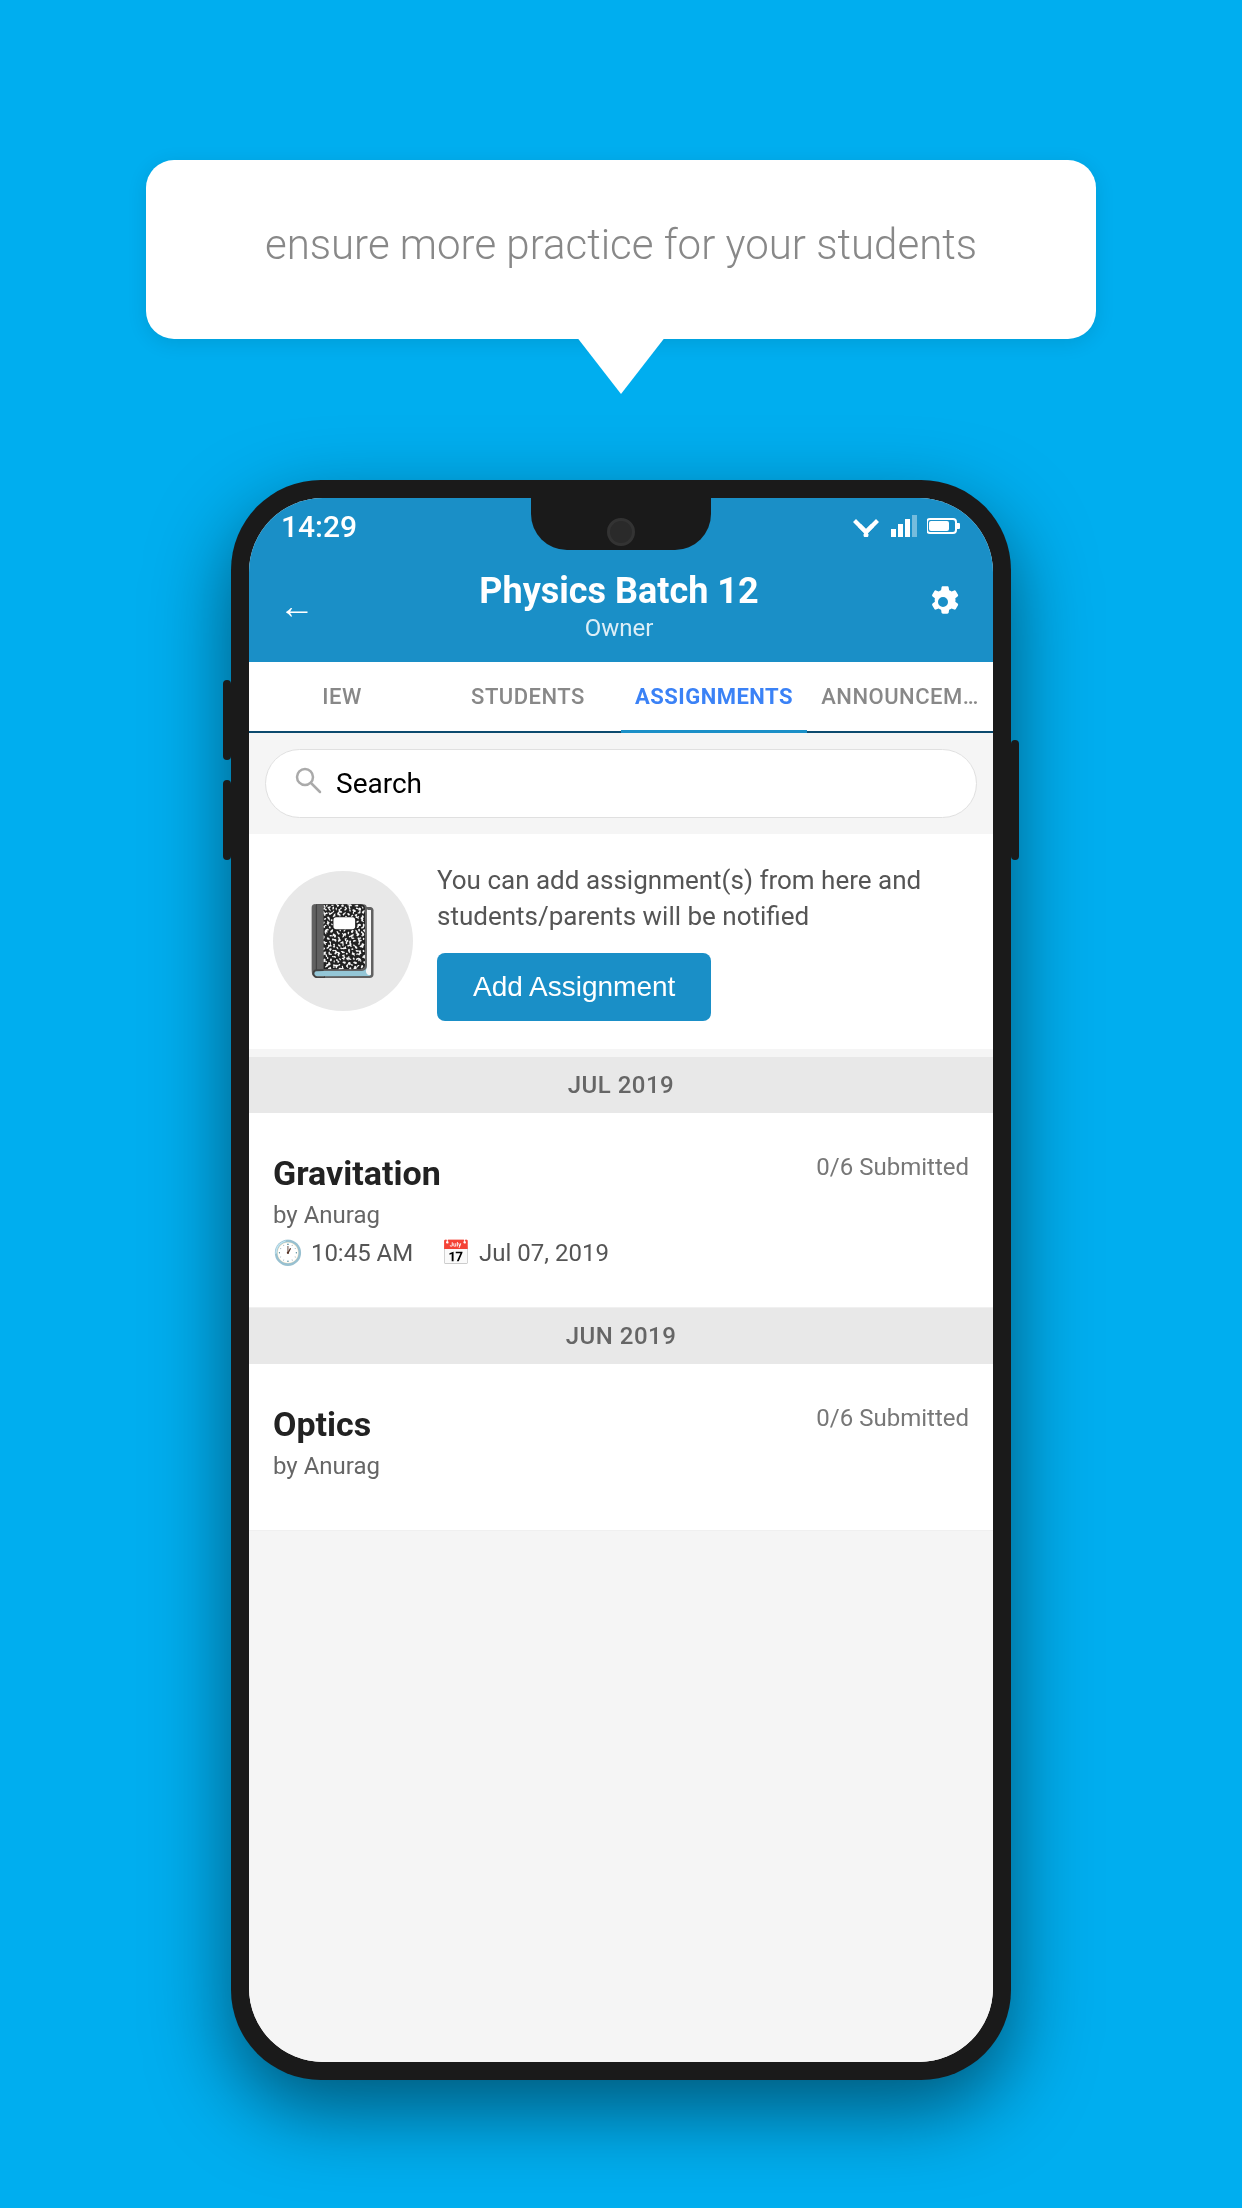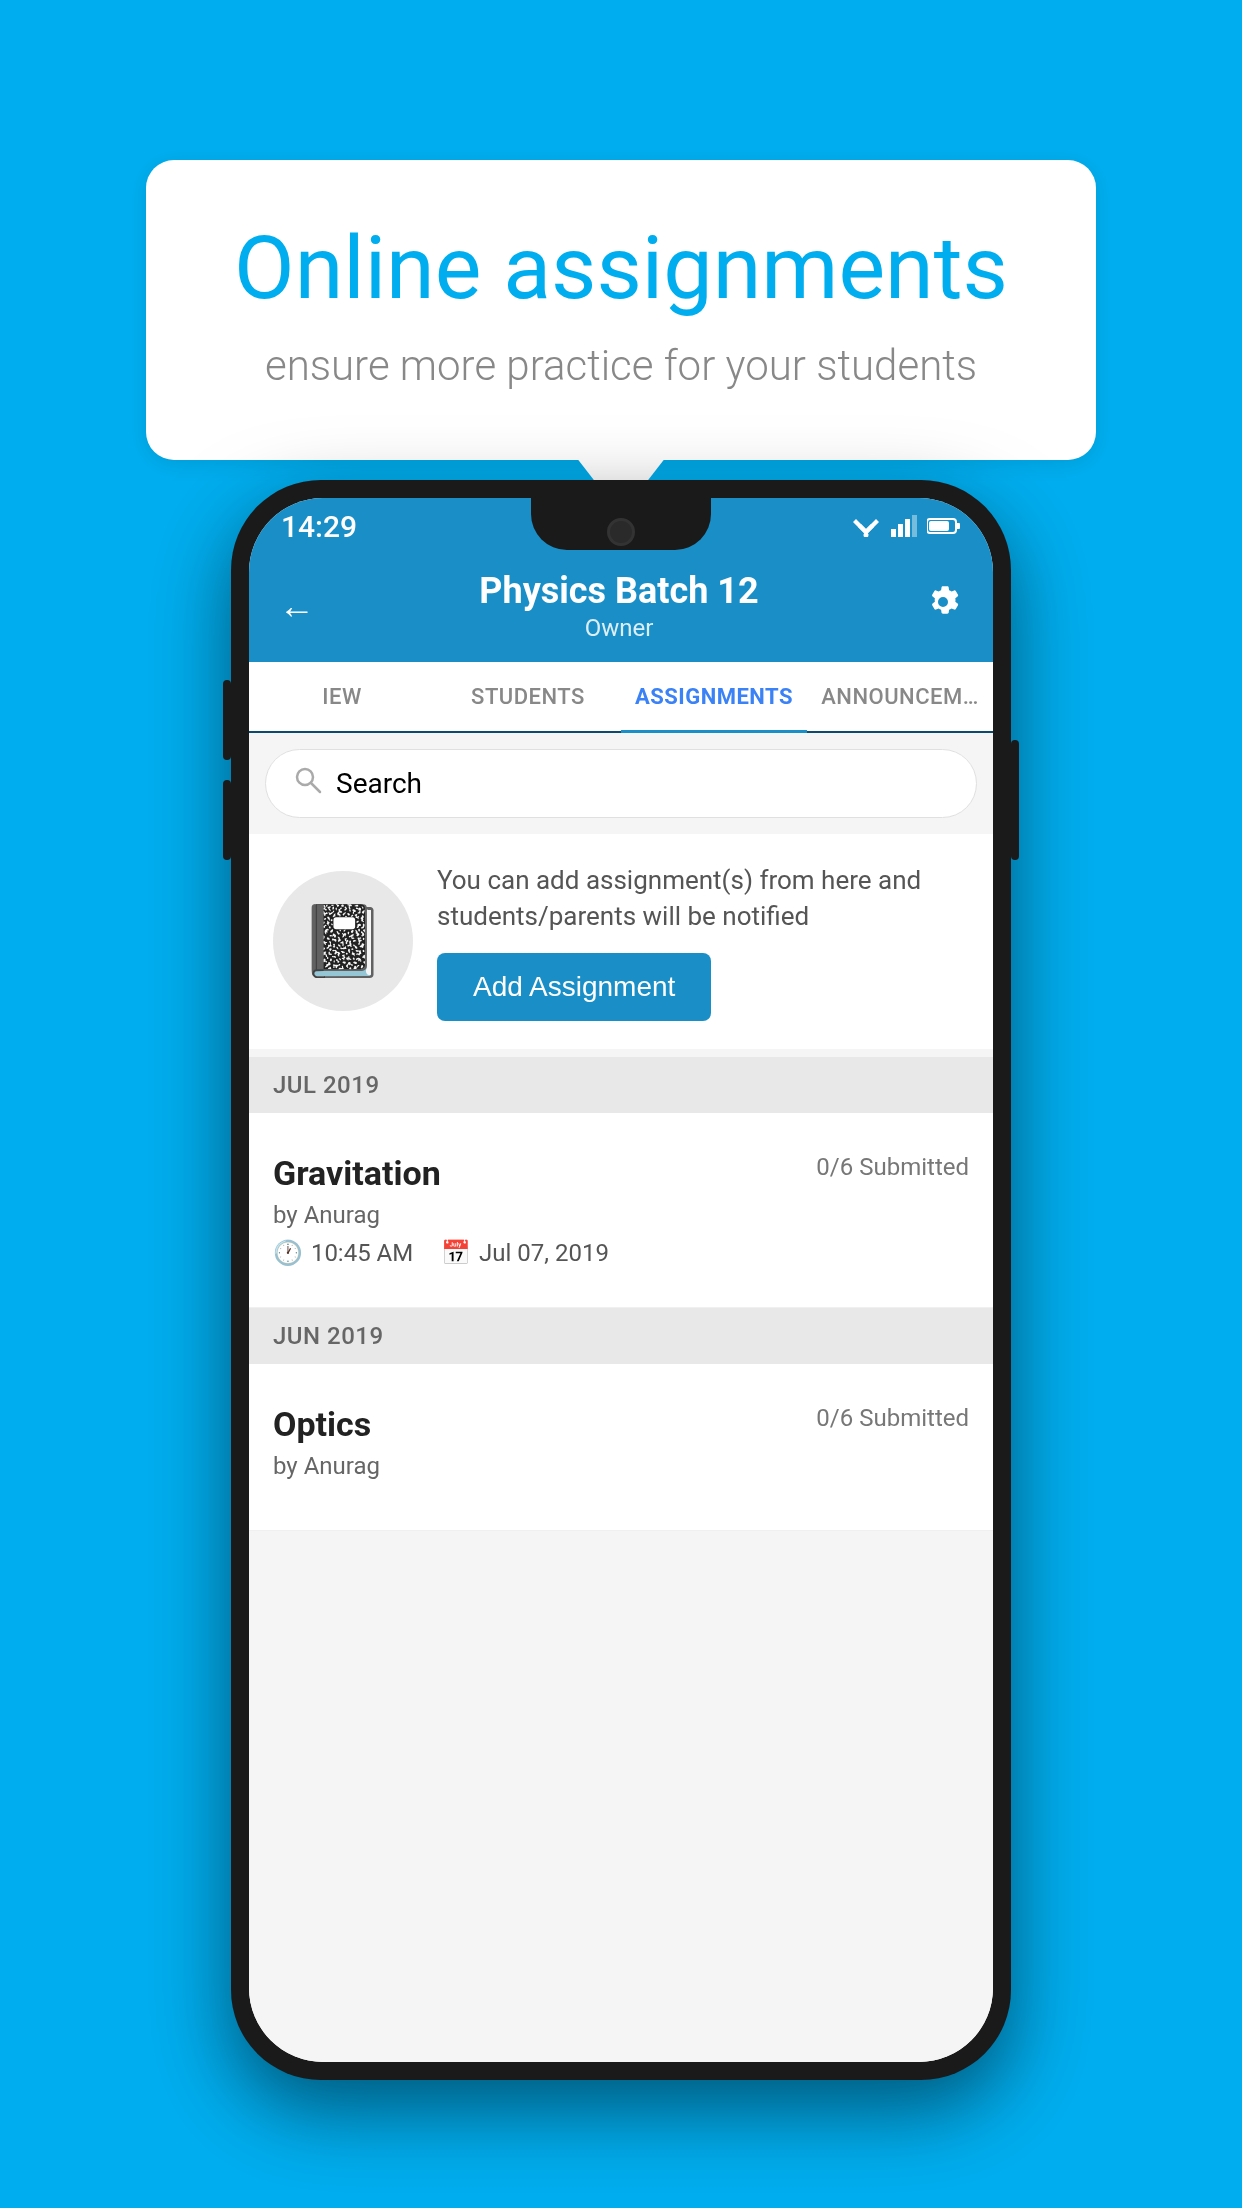--- a/index.html
+++ b/index.html
@@ -322,20 +322,21 @@
     }
 
     
     .month-header {
       background: #e8e8e8;
       padding: 14px 24px;
       font-size: 24px;
       color: #666;
       font-weight: 500;
       letter-spacing: 0.5px;
+      text-align: center;
     }
 
     
     .assignment-item {
       background: white;
       padding: 40px 24px;
       border-bottom: 1px solid #f0f0f0;
     }
 
     .assignment-top {
@@ -379,21 +380,20 @@
     .meta-icon {
       font-size: 24px;
       color: #888;
     }
   </style>
 </head>
 <body>
 
 <div class="speech-bubble-wrapper">
   <div class="speech-bubble">
-    <h1>Online assignments</h1>
     <p>ensure more practice for your students</p>
   </div>
 </div>
 
 <div class="phone-wrapper">
   <div class="phone">
     <div class="notch">
       <div class="camera"></div>
     </div>
     <div class="vol-up"></div>

